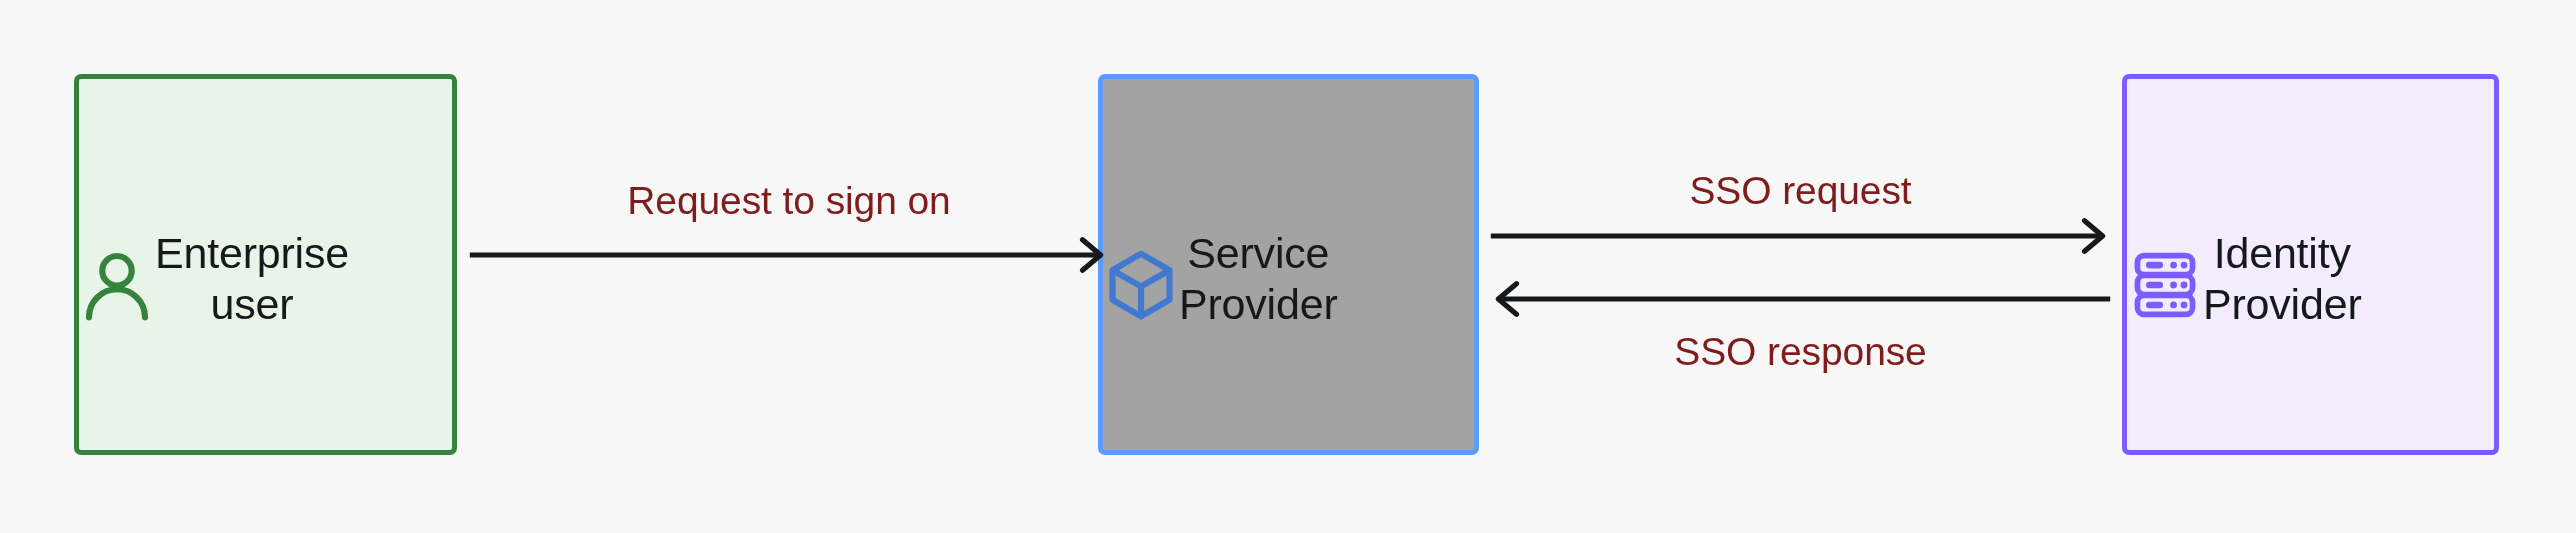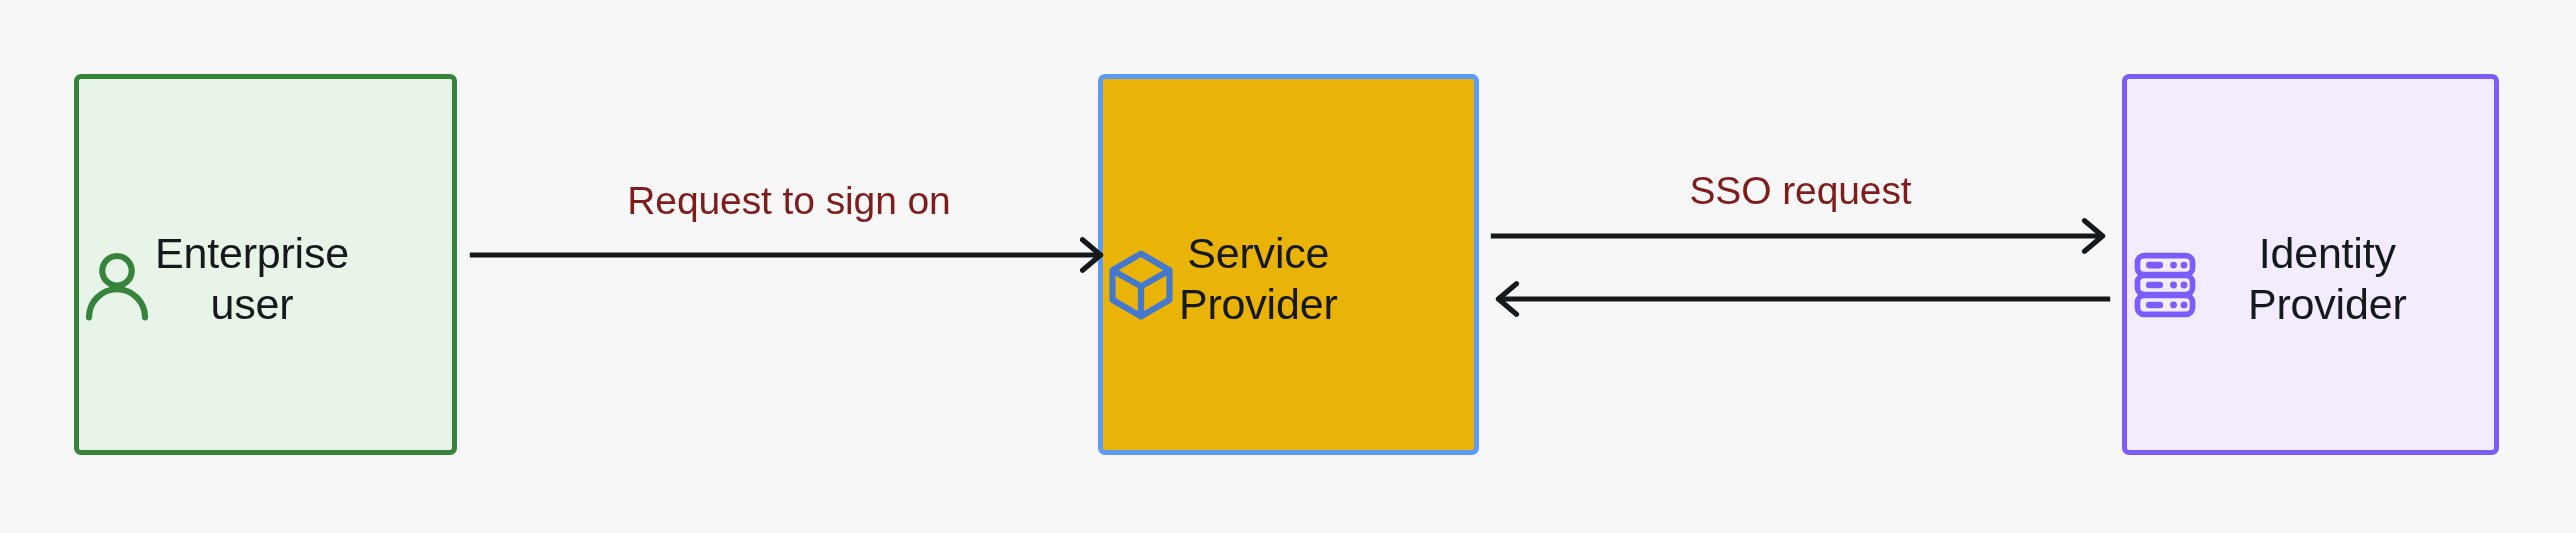--- a/index.html
+++ b/index.html
@@ -59,32 +59,31 @@
     height: 381px;
     background: #e9f4e9;
     border-color: #36833c;
   }
 
   #node-service-provider {
     left: 1098px;
     top: 74px;
     width: 381px;
     height: 381px;
-    background: #eab308;
+    background: #a3a3a3;
     border-color: #5c9cf8;
   }
 
   #node-identity-provider {
     left: 2122px;
     top: 74px;
     width: 377px;
     height: 381px;
     background: #f2ecfd;
     border-color: #7c5cfa;
-    gap: 45px;
   }
 
   
   .edge {
     position: absolute;
   }
 
   .edge-label {
     position: absolute;
     font-size: 39px;
@@ -190,15 +189,16 @@
   <div class="edge-label" id="label-sso-request">SSO request</div>
   <svg class="edge" id="edge-sso-request" viewBox="0 0 652 40">
     <line x1="0" y1="20" x2="644" y2="20" stroke="#15191c" stroke-width="5.5"></line>
     <polyline points="625,4 644,20 625,36" fill="none" stroke="#15191c" stroke-width="5.5" stroke-linecap="round" stroke-linejoin="round"></polyline>
   </svg>
 
   <svg class="edge" id="edge-sso-response" viewBox="0 0 652 40">
     <line x1="8" y1="20" x2="652" y2="20" stroke="#15191c" stroke-width="5.5"></line>
     <polyline points="27,4 8,20 27,36" fill="none" stroke="#15191c" stroke-width="5.5" stroke-linecap="round" stroke-linejoin="round"></polyline>
   </svg>
+  <div class="edge-label" id="label-sso-response">SSO response</div>
 
 </div>
 
 
 </body></html>

